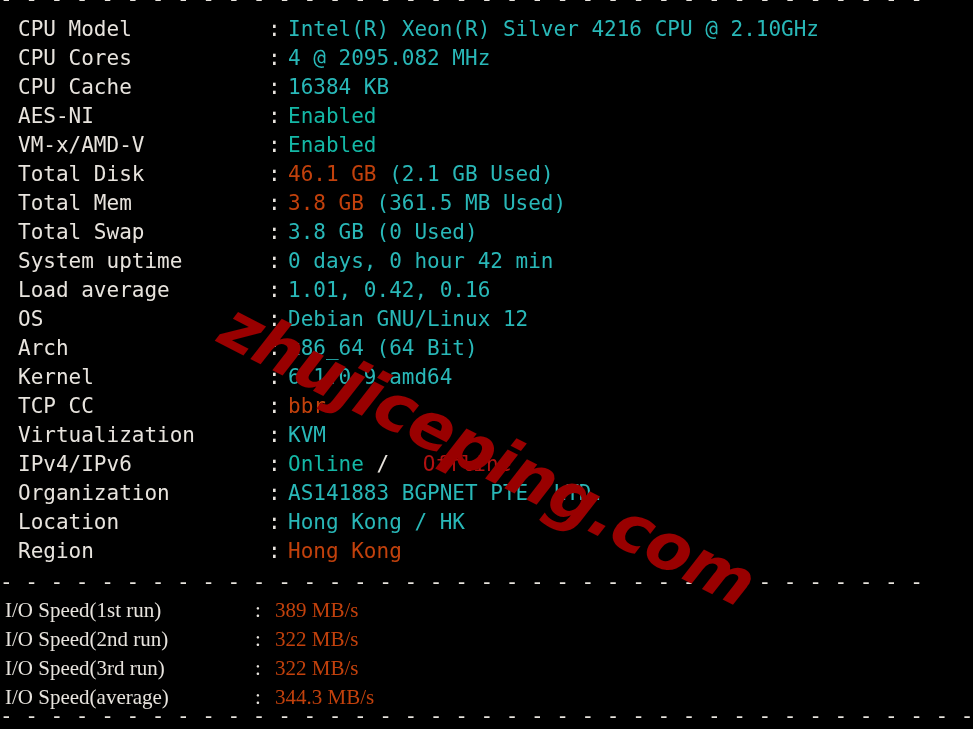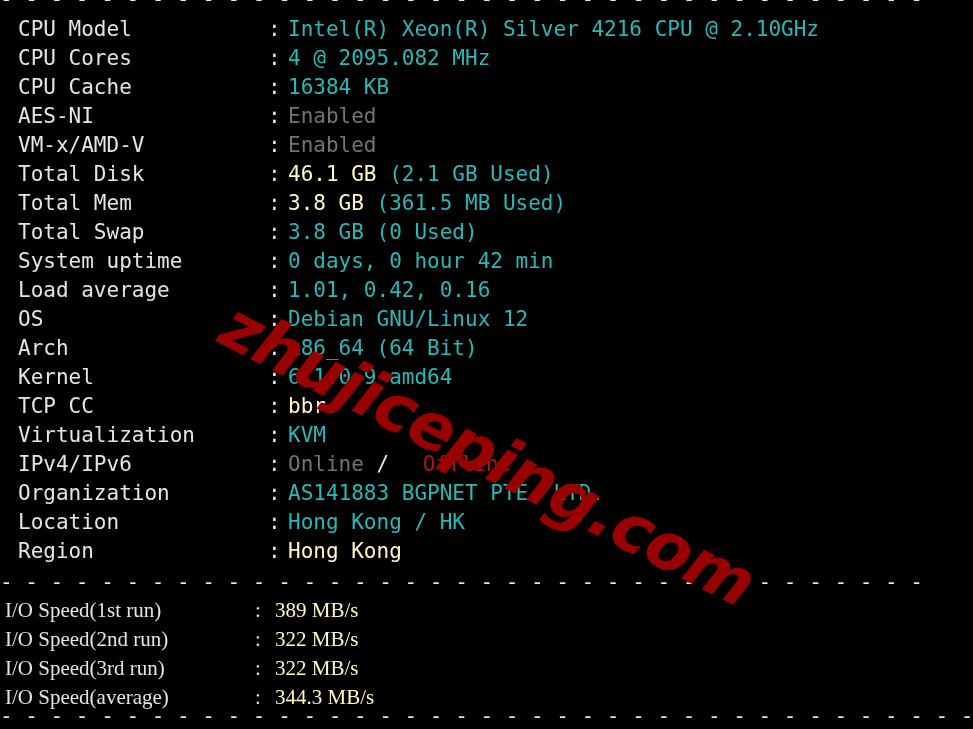--- a/index.html
+++ b/index.html
@@ -52,22 +52,22 @@
     display: inline-block;
     width: 250px;
     color: #e8e4de;
   }
   .colon {
     display: inline-block;
     width: 20px;
     color: #e8e4de;
   }
   .c-cyan   { color: #29b8b8; }
-  .c-green  { color: #737373; }
-  .c-yellow { color: #fef9c3; }
+  .c-green  { color: #14b8a6; }
+  .c-yellow { color: #c2410c; }
   .c-red    { color: #b01111; margin-left: 21px; }
   .c-white  { color: #e8e4de; }
 
   .io-rows {
     position: absolute;
     left: 5px;
     top: 596px;
     font-family: Liberation Serif, serif;
   }
   .io-label {

